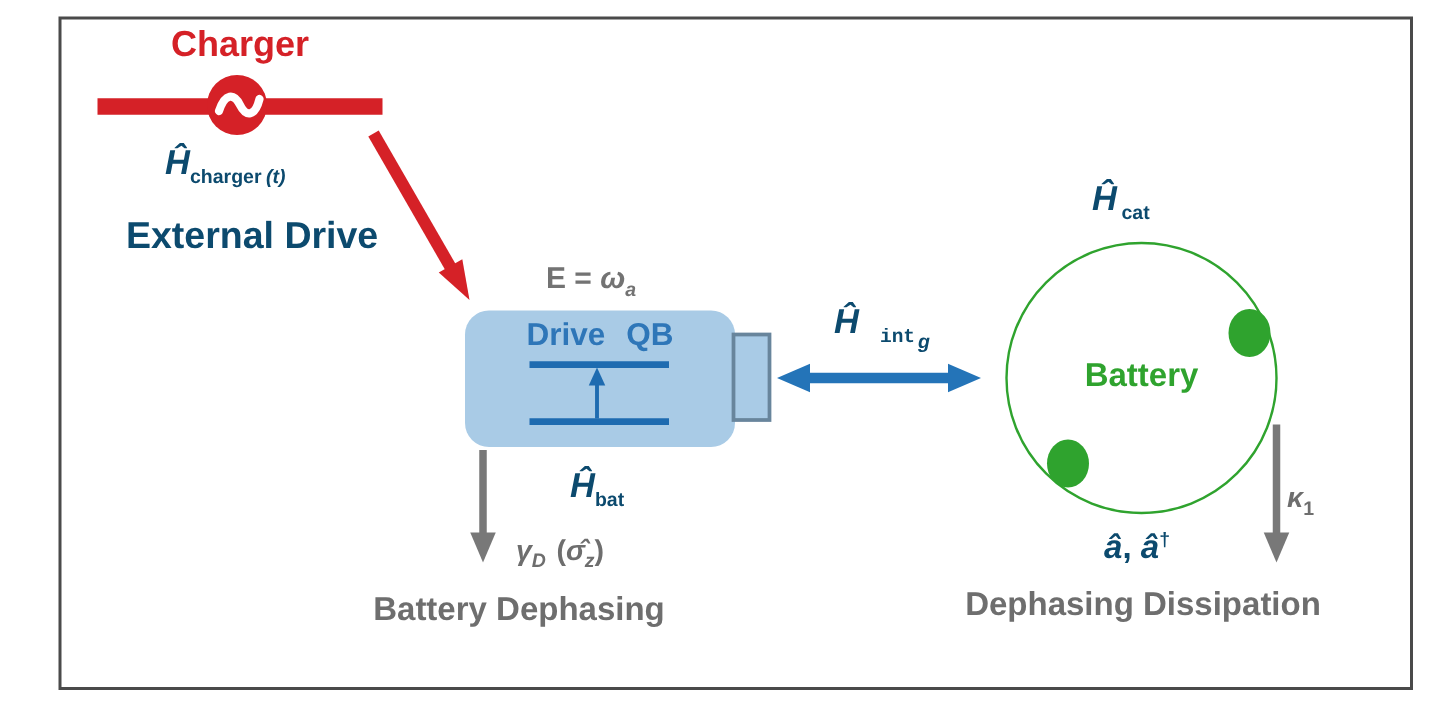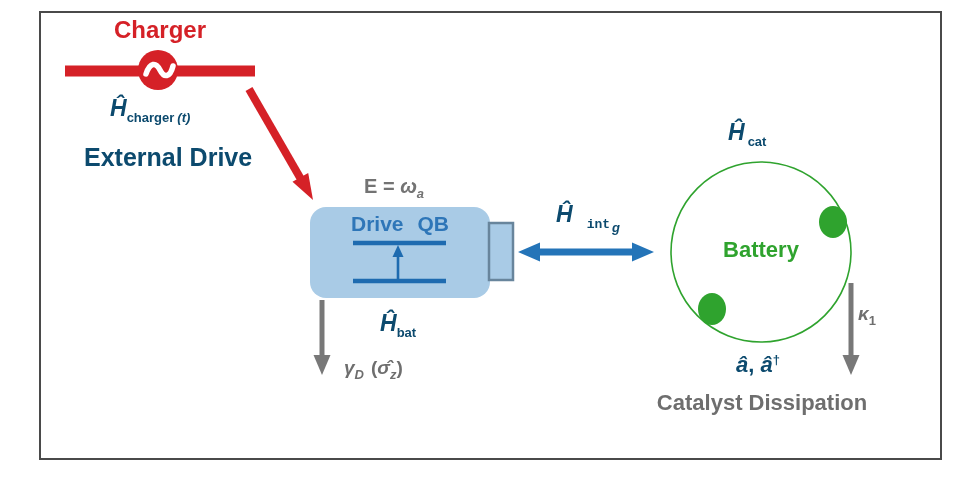--- a/index.html
+++ b/index.html
@@ -95,34 +95,35 @@
   </div>
 
   <div class="lbl black" style="left:368px; top:312px;margin-left:12px;">
     <span class="m-main">Ĥ</span><span class="m-sub">bat</span>
   </div>
 
   <div class="lbl grayt" style="left:344px; top:358px;">
     <span class="sm-main">γ</span><span class="sm-sub">D</span><span class="sm-main" style="margin-left:7px; font-style:normal;">(</span><span class="sm-main">σ̂</span><span class="sm-sub">z</span><span class="sm-main" style="font-style:normal;">)</span>
   </div>
 
+  <div class="lbl process-lbl grayt b" style="left:236px; top:395px; width:220px;">Battery Dephasing</div>
 
   <div class="lbl black" style="left:556px; top:203px;">
     <span class="m-main">Ĥ</span><span class="m-sub" style="margin-left:14px;font-family:Liberation Mono, monospace;">int</span><span class="m-sub-low">g</span>
   </div>
 
   <div class="lbl black" style="left:728px; top:121px;">
     <span class="m-main">Ĥ</span><span class="m-sub" style="margin-left:3px;text-align:center;">cat</span>
   </div>
 
   <div class="lbl process-lbl green b" style="left:691px; top:239px; width:140px;">Battery</div>
 
-  <div class="lbl grayt" style="left:858px; top:304px;">
+  <div class="lbl grayt" style="left:858px; top:323px;">
     <span class="sm-main">κ</span><span class="sm-sub" style="font-style:normal;">1</span>
   </div>
 
   <div class="lbl ops-lbl black b" style="left:708px; top:353px; width:100px;">
     <span>â</span><span style="font-style:normal;">, </span><span>â</span><span class="m-sup">†</span>
   </div>
 
-  <div class="lbl process-lbl grayt b" style="left:642px; top:392px; width:240px;">Catalyst Dissipation</div>
+  <div class="lbl process-lbl grayt b" style="left:642px; top:392px; width:240px;">Dephasing Dissipation</div>
 
 </div>
 
 </body></html>

